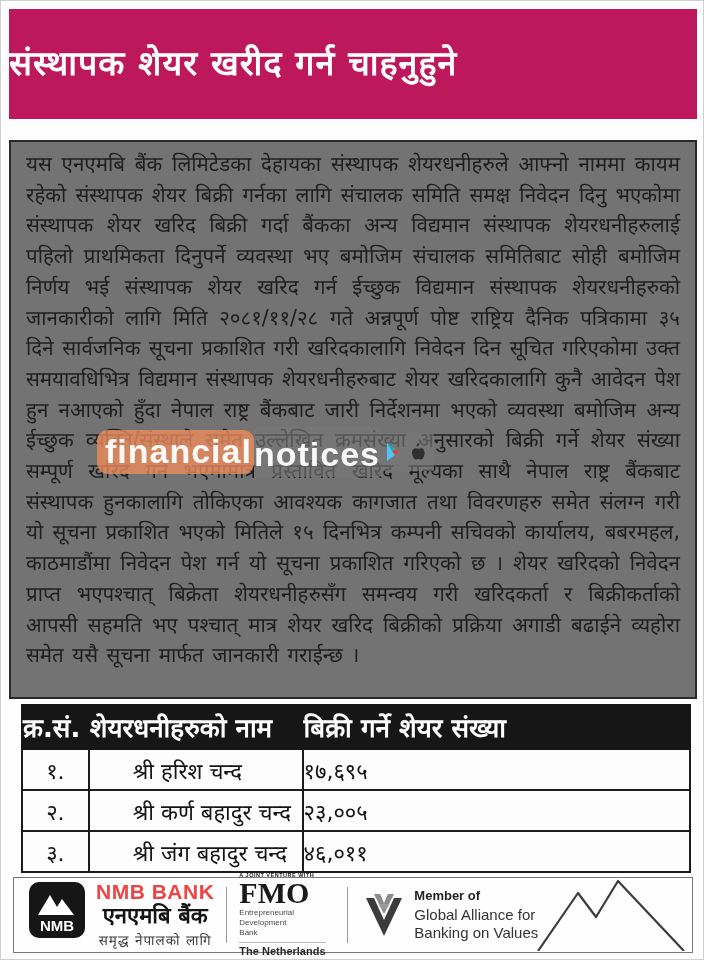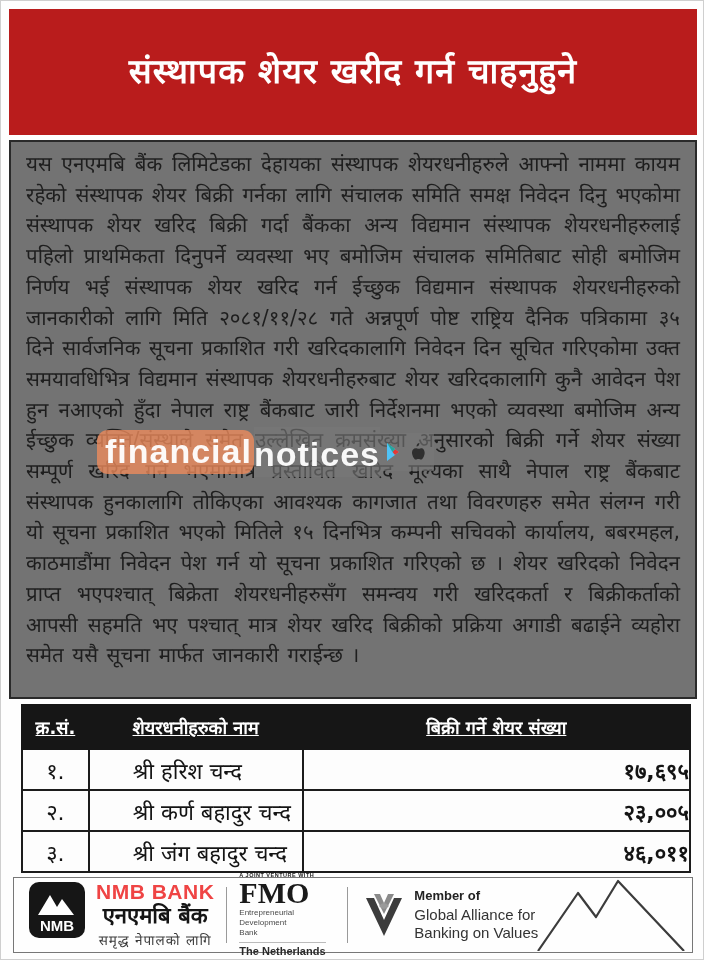--- a/index.html
+++ b/index.html
@@ -5,22 +5,22 @@
   * { margin:0; padding:0; box-sizing:border-box; }
   html,body { background:#ffffff; }
   body { width:704px; height:960px; font-family:"DejaVu Sans", sans-serif; position:relative; }
   .page {
     position:absolute; left:0; top:0; width:704px; height:960px;
     background:#fefefe; border:1px solid #cfcfcf; overflow:hidden;
   }
 
   
   .header-bar {
-    position:absolute; left:8px; top:8px; width:688px; height:126px;
-    background:#b91c1c; color:#ffffff; text-align:center;
+    position:absolute; left:8px; top:8px; width:688px; height:110px;
+    background:#be185d; color:#ffffff; 
     display:flex; flex-direction:column; justify-content:center; gap:6px;
   }
   .header-bar .h-line { font-size:34px; font-weight:bold; letter-spacing:1px; line-height:1.35; }
 
   
   .notice-box {
     position:absolute; left:8px; top:139px; width:688px; height:559px;
     border:2px solid #2a2a2a; background:#737373;
     padding:7px 15px 6px 15px;
   }
@@ -40,33 +40,33 @@
   .wm-part1 { background:rgba(240,140,92,0.78); padding:2px 2px 3px 8px;border-radius:11px; }
   .wm-part2 { background:rgba(120,120,120,0.62); padding:8px 0 3px 0; display:flex; align-items:center; }
   .wm-icons { background:rgba(120,120,120,0.62); padding:2px 8px 3px 6px; display:flex; align-items:center; gap:7px; height:100%; }
 
   
   .share-table {
     position:absolute; left:20px; top:703px; width:670px;
     border-collapse:collapse; table-layout:fixed;
   }
   .share-table th {
-    background:#161616; color:#ffffff; font-size:18px; font-weight:bold;
-    height:44px; border:2px solid #161616; text-align:center;text-decoration:underline;
+    background:#161616; color:#ffffff; font-size:26px; font-weight:bold;
+    height:44px; border:2px solid #161616; text-align:left;
   }
   .share-table td {
     border:2px solid #1c1c1c; height:41px; font-size:22px; color:#141414;
     background:#fdfdfd;
   }
   .col-sn { width:10%; }
   .col-name { width:32%; }
   .col-shares { width:58%; }
   td.cell-sn { text-align:center; }
   td.cell-name { text-align:left; padding-left:43px; }
-  td.cell-shares { text-align:right;font-weight:bold; }
+  td.cell-shares { text-align:left; }
 
   
   .footer-box {
     position:absolute; left:12px; top:876px; width:680px; height:76px;
     border:1px solid #777; background:#fefefe;
     display:flex; align-items:center;
   }
   .nmb-block { display:flex; align-items:flex-start; gap:10px; padding-left:14px; }
   .nmb-texts { display:flex; flex-direction:column; align-items:center; }
   .nmb-name-en { font-family:"Liberation Sans", sans-serif; font-weight:bold; font-size:21px; color:#ef4444; line-height:1.05; letter-spacing:0.5px; }

